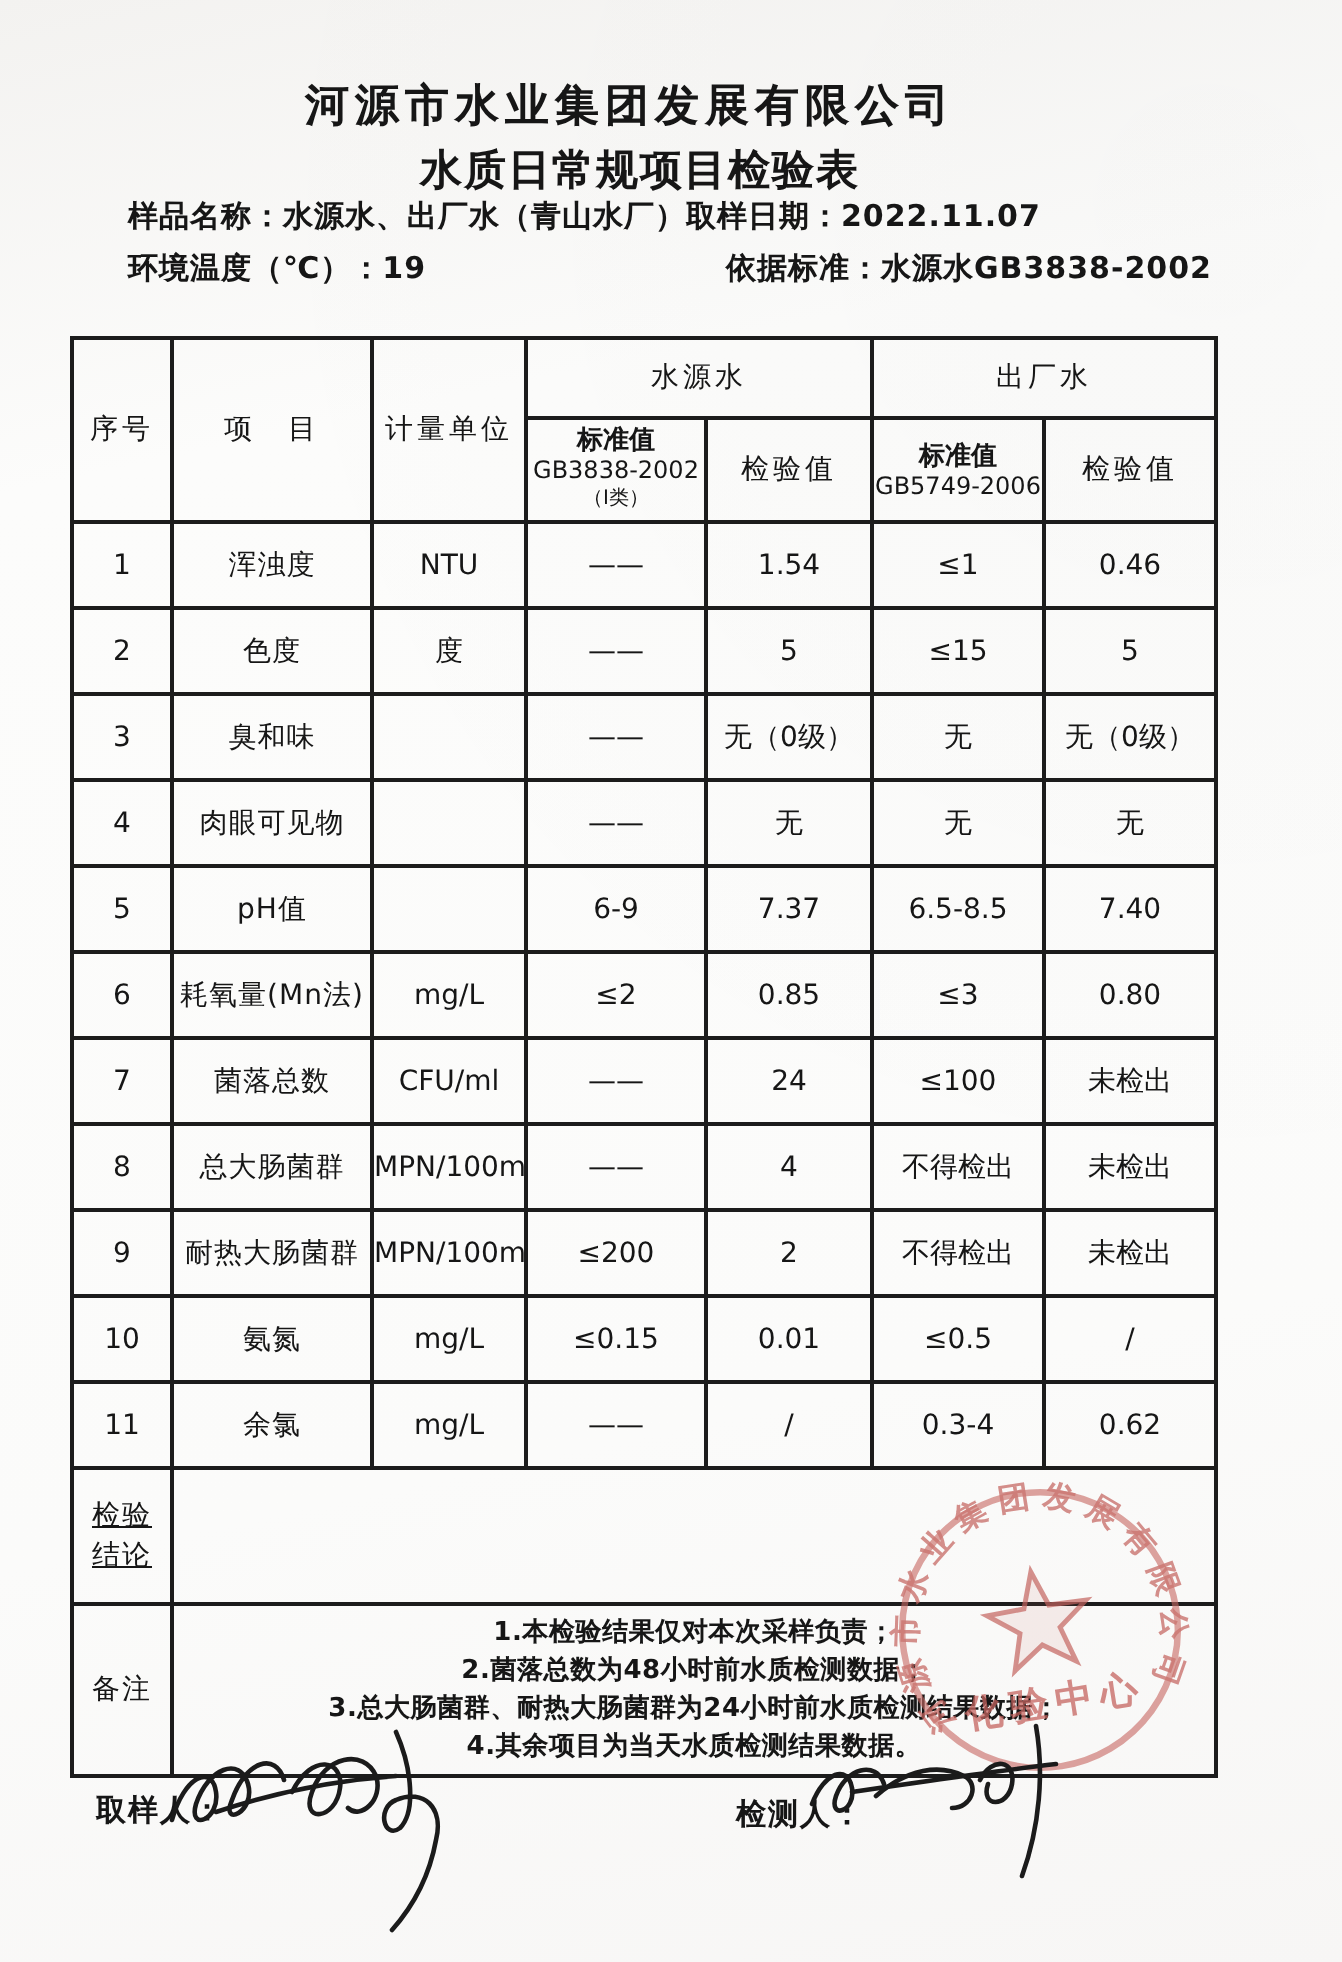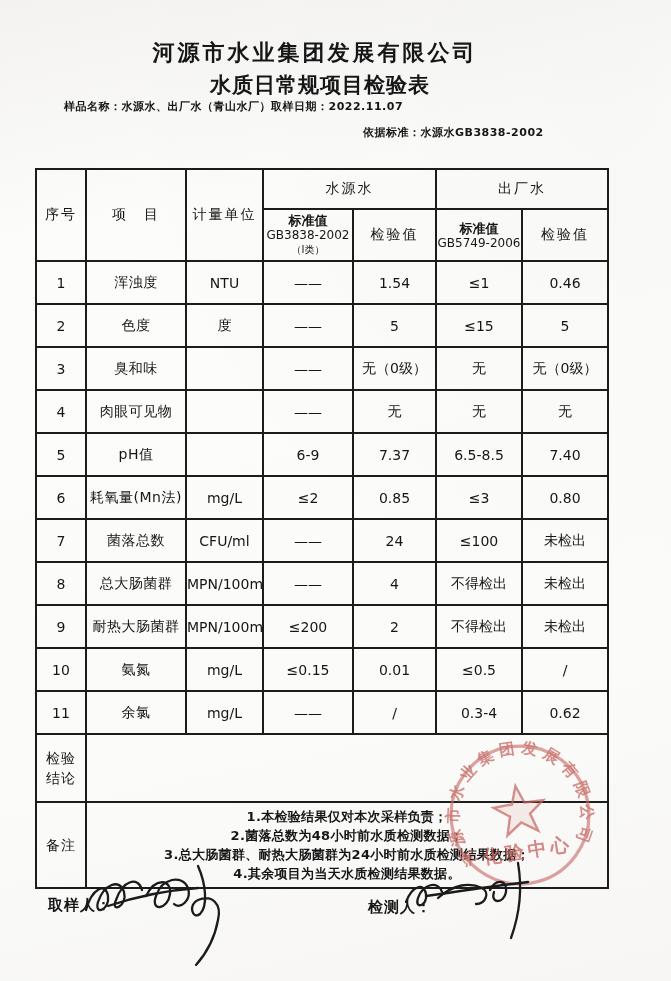--- a/index.html
+++ b/index.html
@@ -8,38 +8,38 @@
     background:
       radial-gradient(140% 100% at 90% 10%, rgba(0,0,0,0.015), transparent 55%),
       linear-gradient(168deg,#f3f2f0 0%,#fcfcfb 22%,#fbfbfa 70%,#f7f6f5 100%);
     font-family:"DejaVu Sans","Liberation Sans",sans-serif;
     color:#161616;
   }
   .company{position:absolute;top:38px;left:0;width:630px;text-align:center;
     font-size:22px;font-weight:bold;letter-spacing:3px;}
   .form-title{position:absolute;top:71px;left:0;width:640px;text-align:center;
     font-size:21px;font-weight:bold;letter-spacing:1px;}
-  .meta{position:absolute;font-size:11px;font-weight:bold;white-space:nowrap;letter-spacing:0.5px;}
+  .meta{position:absolute;font-size:15px;font-weight:bold;white-space:nowrap;letter-spacing:0.5px;}
   .m1{top:99px;left:64px;}
   .m2l{top:125px;left:64px;}
   .m2r{top:125px;left:363px;}
   .m3l{top:151px;left:64px;}
   .m3r{top:151px;left:446px;}
 
   table.report{
     position:absolute;left:35px;top:168px;width:572px;
     border-collapse:collapse;table-layout:fixed;
   }
   table.report th, table.report td{
     border:2px solid #1c1c1c;padding:0;text-align:center;vertical-align:middle;
     font-size:14px;font-weight:normal;overflow:hidden;
   }
   tr.h1{height:40px;} tr.h2{height:52px;}
   tbody.rows tr{height:43px;}
-  tr.concl{height:68px;} tr.remarks{height:86px;}
+  tr.concl{height:68px;text-decoration:underline;} tr.remarks{height:86px;}
   .grp,.hd{font-size:15px;font-weight:bold;letter-spacing:2px;}
   .std-l1{font-size:13px;font-weight:bold;line-height:15px;}
   .std-l2{font-size:12px;line-height:14px;}
   .std-l3{font-size:10px;line-height:16px;}
   td.c-item{text-align:left;padding-left:7px;font-weight:bold;font-size:14px;letter-spacing:0.5px;}
   td.c-no{font-size:14px;}
   .lbl-cell{font-size:15px;font-weight:bold;line-height:20px;letter-spacing:1px;}
   td.remarks-cell{text-align:left;vertical-align:middle;}
   .remarks-list{padding:3px 6px;font-size:13px;font-weight:bold;line-height:19px;letter-spacing:0.3px;white-space:nowrap;}
   td.concl-cell{background:transparent;}
@@ -56,20 +56,21 @@
 </style>
 </head>
 <body>
 
 <div class="page">
 
   <div class="company">河源市水业集团发展有限公司</div>
   <div class="form-title">水质日常规项目检验表</div>
 
   <div class="meta m1"><span>样品名称：</span><span>水源水、出厂水（青山水厂）</span><span>取样日期：</span><span>2022.11.07</span></div>
+  <div class="meta m2l"><span>环境温度（℃）：</span><span>19</span></div>
   <div class="meta m2r"><span>依据标准：</span><span>水源水GB3838-2002</span></div>
 
   <table class="report">
     <colgroup>
       <col style="width:50px">
         <col style="width:100px">
         <col style="width:77px">
       <col style="width:90px">
         <col style="width:83px">
         <col style="width:86px">

